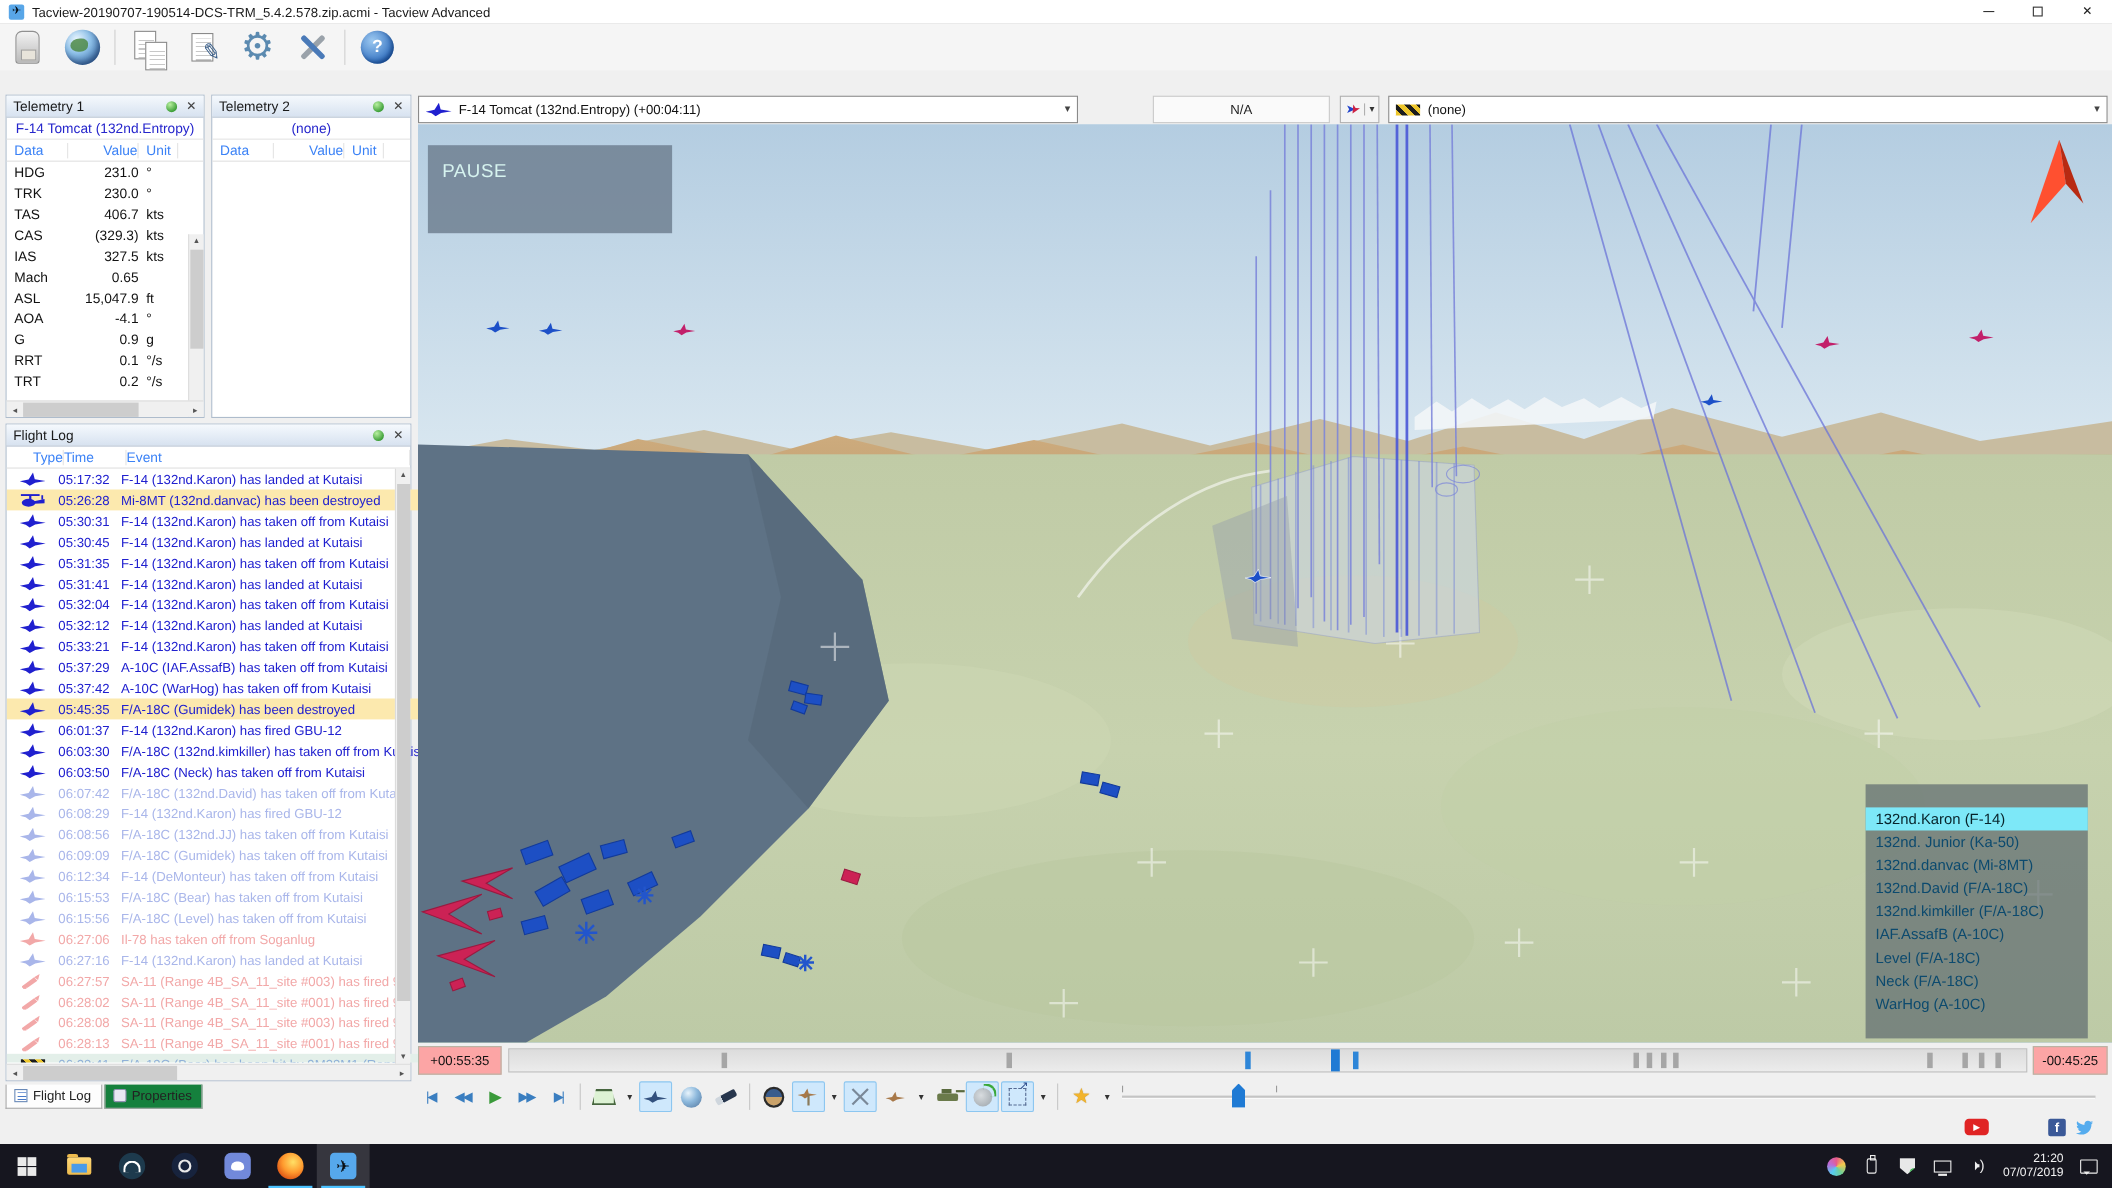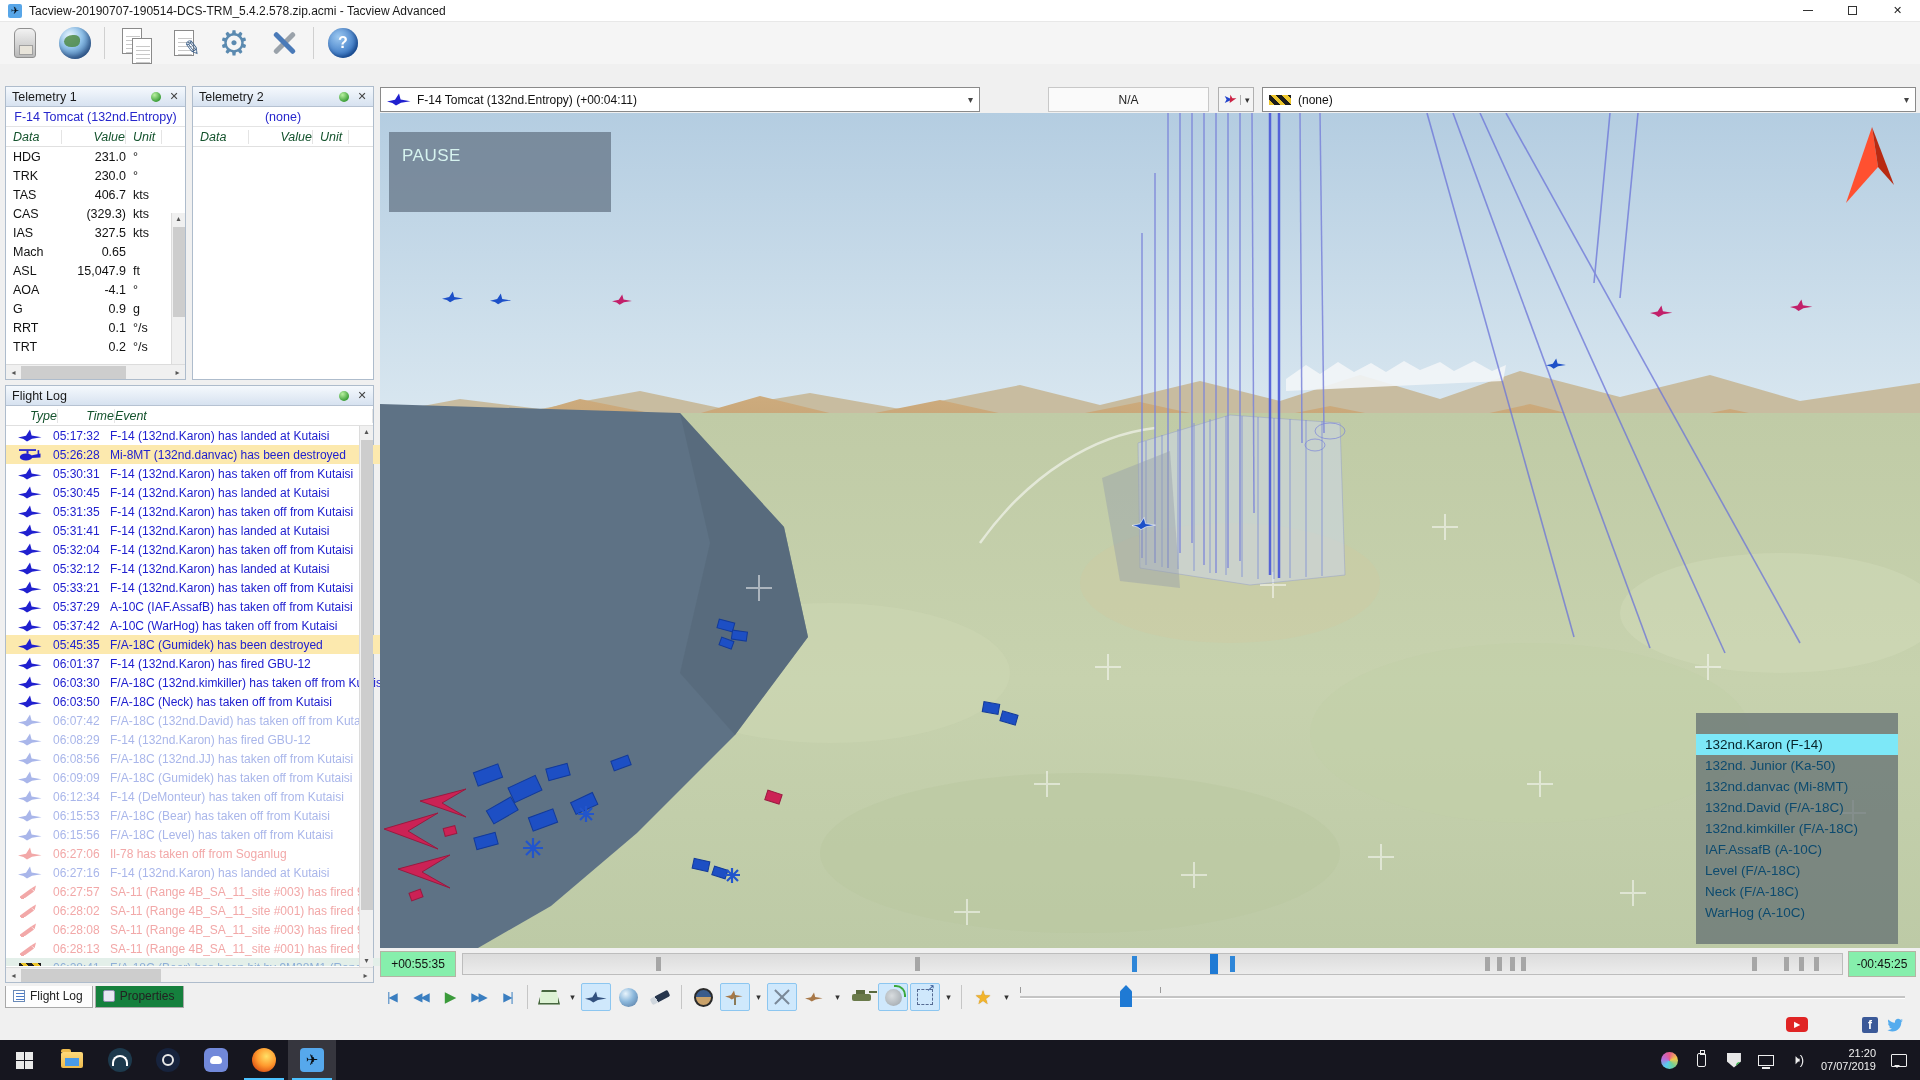--- a/index.html
+++ b/index.html
@@ -38,21 +38,21 @@
     color:#fff;font-weight:bold;font-size:16px;display:flex;align-items:center;justify-content:center;box-shadow:inset -2px -2px 4px rgba(0,30,80,.5);}
 
   
   .panel{position:absolute;background:#fff;border:1px solid #aebccc;}
   .phead{height:20px;background:linear-gradient(#f5f9fd,#d7e2f0);border-bottom:1px solid #b6c2d2;
     display:flex;align-items:center;font-size:12.5px;color:#1a1a1a;padding:0 4px 0 6px;}
   .phead .grow{flex:1;}
   .pin{width:10px;height:10px;border-radius:50%;background:radial-gradient(circle at 35% 30%,#b8f0a0,#3fa03a 70%);margin-right:6px;}
   .pclose{font-size:11px;color:#444;width:14px;text-align:center;}
   .subtitle{height:20px;display:flex;align-items:center;justify-content:center;font-size:12.5px;color:#2626cc;border-bottom:1px solid #e4e4e4;white-space:nowrap;overflow:hidden;}
-  .colhdr{height:20px;display:flex;align-items:center;font-size:12.5px;color:#14532d;border-bottom:1px solid #e0e0e0;font-style:italic;}
+  .colhdr{height:20px;display:flex;align-items:center;font-size:12.5px;color:#3b82f6;border-bottom:1px solid #e0e0e0;}
   .colhdr span{border-right:1px solid #e4e4e4;height:14px;line-height:14px;}
   .trow{display:flex;height:19px;align-items:center;font-size:12.5px;color:#111;}
   .t-c1{flex:0 0 56px;padding-left:7px;}
   .t-c2{flex:0 0 64px;text-align:right;}
   .t-c3{flex:0 0 36px;padding-left:7px;}
   
   .sb-h{position:absolute;left:0;bottom:0;height:15px;background:#f0f0f0;border-top:1px solid #dcdcdc;display:flex;align-items:center;font-size:8px;color:#555;}
   .sb-h .ar{width:15px;text-align:center;}
   .sb-h .track{flex:1;position:relative;height:100%;}
   .sb-h .thumb{position:absolute;top:1px;height:13px;background:#cdcdcd;}
@@ -91,21 +91,21 @@
   
   .viewport{position:absolute;left:380px;top:113px;width:1540px;height:835px;overflow:hidden;background:#bcd3e4;}
   .hud-time{position:absolute;left:9px;top:19px;width:222px;height:80px;background:rgba(106,123,140,.8);padding:9px 13px;}
   .hud-line1{font-size:19px;color:#e9e3ab;letter-spacing:.5px;}
   .hud-line2{font-size:17px;color:#d6f3ef;margin-top:5px;letter-spacing:.5px;}
   .objlist{position:absolute;left:1316px;top:600px;width:202px;background:rgba(96,108,112,.72);padding:21px 0;}
   .objlist div{height:21px;line-height:21px;padding:0 9px;color:#0c4a6e;font-size:13.5px;white-space:nowrap;}
   .objlist div.selected{background:#7de8f8;color:#07232a;}
 
   
-  .timebox{position:absolute;top:951px;height:26px;background:#86efac;border:1px solid #b4b4a4;display:flex;align-items:center;justify-content:center;font-size:12px;color:#111;}
+  .timebox{position:absolute;top:951px;height:26px;background:#fca5a5;border:1px solid #b4b4a4;display:flex;align-items:center;justify-content:center;font-size:12px;color:#111;}
   .tl-bar{position:absolute;left:462px;top:953px;width:1381px;height:22px;background:linear-gradient(#dcdcdc,#ececec);border:1px solid #bdbdbd;}
   .tick{position:absolute;top:3px;width:5px;height:14px;background:#a6a6a6;}
   .tick.blue{background:#2e86d8;height:16px;top:2px;}
   .tick.cursor{width:8px;height:20px;top:0;background:#1f7ad4;}
 
   
   .controls{position:absolute;left:378px;top:982px;height:30px;display:flex;align-items:center;gap:2px;}
   .pbtn{width:27px;height:27px;display:flex;align-items:center;justify-content:center;font-size:12px;color:#3a7ec0;letter-spacing:-2px;}
   .pbtn.play{color:#3a9a3a;font-size:15px;}
   .csep{width:1px;height:24px;background:#c6c6c6;margin:0 4px;}
@@ -330,21 +330,21 @@
 
 <div class="panel" style="left:5px;top:385px;width:369px;height:598px;">
   <div class="phead">
     <span>Flight Log</span>
     <span class="grow"></span>
     <span class="pin"></span>
     <span class="pclose">✕</span>
   </div>
   <div class="colhdr">
     <span style="flex:0 0 47px;padding-left:24px;">Type</span>
-    <span style="flex:0 0 57px;text-align:right;">Time</span>
+    <span style="flex:0 0 57px;">Time</span>
     <span style="flex:1;">Event</span>
   </div>
   <div style="height:540px;overflow:hidden;width:395px;">
 
       <div class="lr blue plane">
         <span class="l-type">
           <svg class="ic ic-plane" width="24" height="13" viewBox="0 0 24 13">
             <path d="M0 8.5 L8 6.8 L12 0.5 L13.6 6.6 L23.5 8.2 L14 9.8 L9 12.6 L5.4 10 Z"></path>
           </svg>
 

